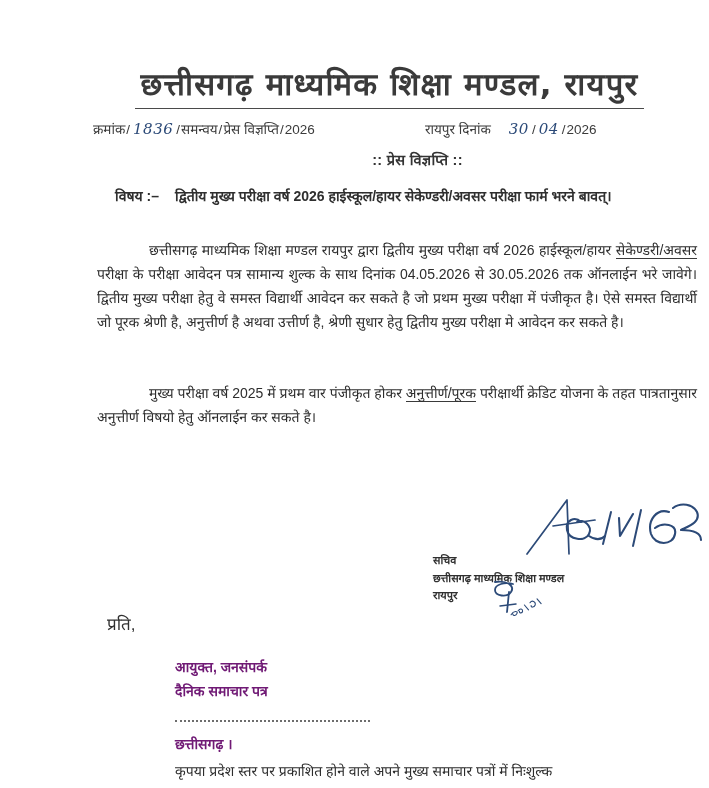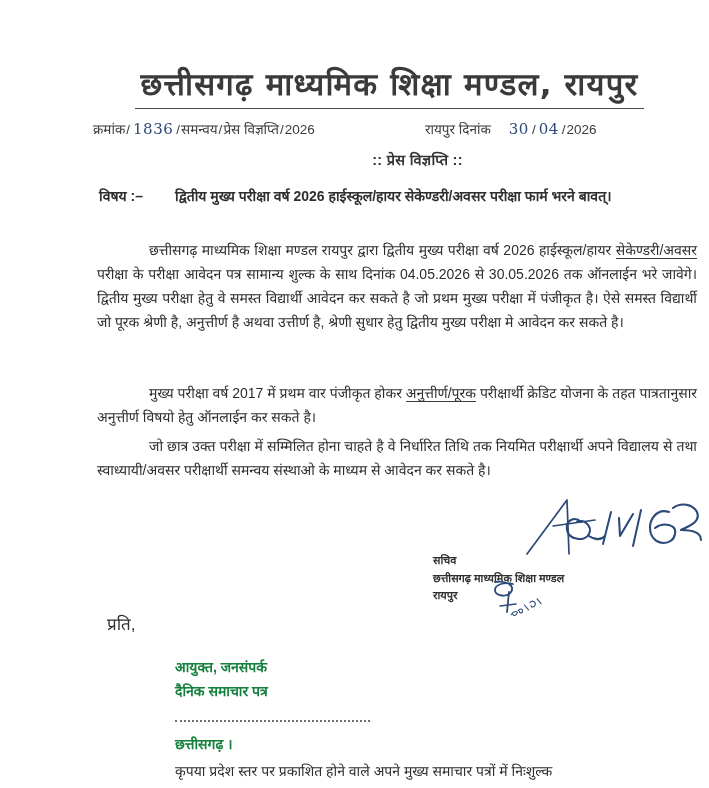--- a/index.html
+++ b/index.html
@@ -50,20 +50,21 @@
     font-size: 13.5px;
     color: #3b3b3b;
     white-space: nowrap;
   }
   .ref-left { position: absolute; left: 0; top: 0; }
   .ref-right { position: absolute; left: 332px; top: 0; }
   .hand {
     font-family: "DejaVu Serif", serif;
     color: #2c4a78;
     font-size: 15px;
+    font-style: italic;
     letter-spacing: 0.5px;
     padding: 0 2px;
   }
   .sep { padding: 0 1px; }
 
   
   .press-heading {
     position: absolute;
     left: 0;
     top: 149px;
@@ -81,21 +82,21 @@
     position: absolute;
     left: 64px;
     top: 186px;
     width: 600px;
     font-size: 14px;
     font-weight: 700;
     color: #2f2f2f;
   }
   .subject-label {
     position: absolute;
-    left: 0;
+    left: 16px;
     top: 0;
     white-space: nowrap;
     text-align: right;
   }
   .subject-text {
     margin-left: 76px;
     line-height: 1.55;
     text-align: justify;
   }
 
@@ -153,21 +154,21 @@
     top: 612px;
     font-size: 17px;
     color: #303030;
   }
   .recipient-body {
     position: absolute;
     left: 140px;
     top: 655px;
     font-size: 14px;
     font-weight: 700;
-    color: #15803d;
+    color: #701a75;
     line-height: 1.72;
   }
   .dotted-rule {
     margin-top: 17px;
     width: 195px;
     height: 3px;
     border-top: 2px dotted #6d6d6d;
   }
   .state-line {
     margin-top: 7px;
@@ -206,26 +207,23 @@
   <div class="subject">
     <span class="subject-label">विषय :–</span>
     <div class="subject-text">द्वितीय मुख्य परीक्षा वर्ष 2026 हाईस्कूल/हायर सेकेण्डरी/अवसर परीक्षा फार्म भरने बावत्।</div>
   </div>
 
   <div class="body-block" style="top:238px;">
     <p><span>छत्तीसगढ़ माध्यमिक शिक्षा मण्डल रायपुर द्वारा द्वितीय मुख्य परीक्षा वर्ष 2026 हाईस्कूल/हायर </span><span class="ul">सेकेण्डरी/अवसर</span><span> परीक्षा के परीक्षा आवेदन पत्र सामान्य शुल्क के साथ दिनांक 04.05.2026 से 30.05.2026 तक ऑनलाईन भरे जावेगे। द्वितीय मुख्य परीक्षा हेतु वे समस्त विद्यार्थी आवेदन कर सकते है जो प्रथम मुख्य परीक्षा में पंजीकृत है। ऐसे समस्त विद्यार्थी जो पूरक श्रेणी है, अनुत्तीर्ण है अथवा उत्तीर्ण है, श्रेणी सुधार हेतु द्वितीय मुख्य परीक्षा मे आवेदन कर सकते है।</span></p>
   </div>
 
   <div class="body-block" style="top:381px;">
-    <p><span>मुख्य परीक्षा वर्ष 2017 में प्रथम वार पंजीकृत होकर </span><span class="ul">अनुत्तीर्ण/पूरक</span><span> परीक्षार्थी क्रेडिट योजना के तहत पात्रतानुसार अनुत्तीर्ण विषयो हेतु ऑनलाईन कर सकते है।</span></p>
-  </div>
-
-  <div class="body-block" style="top:434px;">
-    <p>जो छात्र उक्त परीक्षा में सम्मिलित होना चाहते है वे निर्धारित तिथि तक नियमित परीक्षार्थी अपने विद्यालय से तथा स्वाध्यायी/अवसर परीक्षार्थी समन्वय संस्थाओ के माध्यम से आवेदन कर सकते है।</p>
-  </div>
+    <p><span>मुख्य परीक्षा वर्ष 2025 में प्रथम वार पंजीकृत होकर </span><span class="ul">अनुत्तीर्ण/पूरक</span><span> परीक्षार्थी क्रेडिट योजना के तहत पात्रतानुसार अनुत्तीर्ण विषयो हेतु ऑनलाईन कर सकते है।</span></p>
+  </div>
+
 
   <svg class="signature-mark" viewBox="0 0 190 62" xmlns="http://www.w3.org/2000/svg">
     <g fill="none" stroke="#2c4a78" stroke-linecap="round" stroke-linejoin="round">
       <path d="M4 58 L44 4 L46 58" stroke-width="1.7"></path>
       <path d="M30 30 L72 24" stroke-width="1.7"></path>
       <path d="M58 26 C52 20 42 24 44 34 C46 44 62 46 66 38 C70 30 60 22 54 26" stroke-width="2.1"></path>
       <path d="M66 40 C72 44 78 44 82 40" stroke-width="2.1"></path>
       <path d="M88 16 L80 48" stroke-width="2"></path>
       <path d="M96 22 L97 40 L110 18" stroke-width="2.1"></path>
       <path d="M118 14 L110 50" stroke-width="2"></path>

